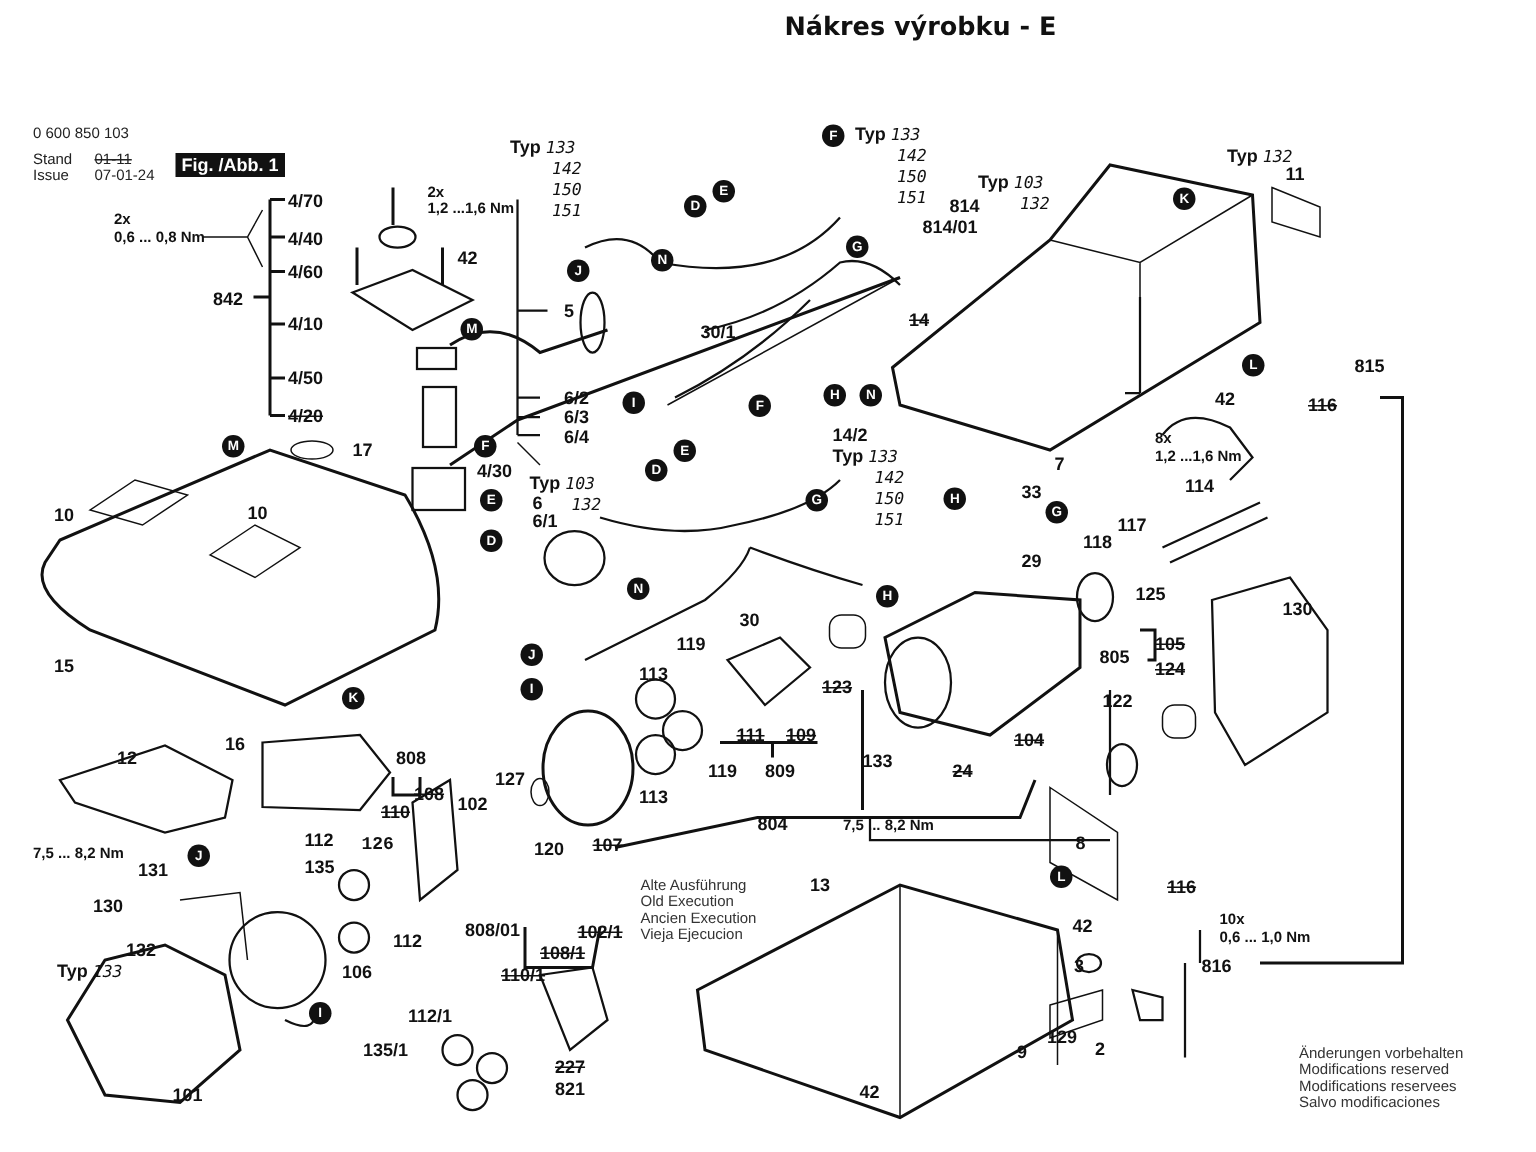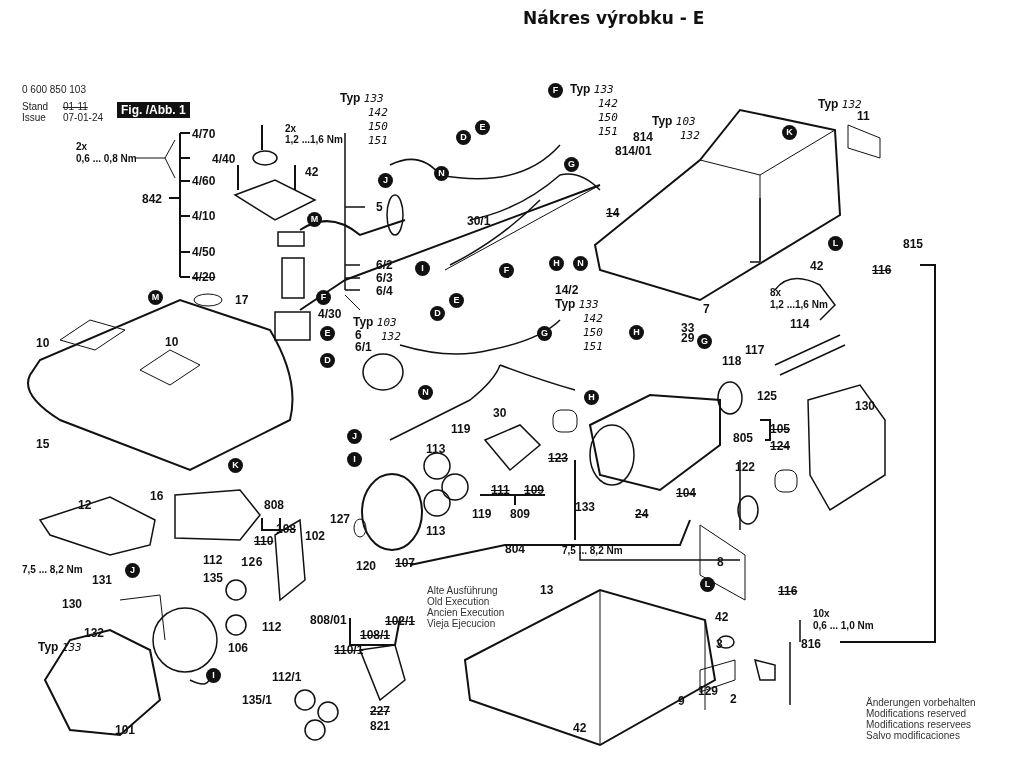--- a/index.html
+++ b/index.html
@@ -189,21 +189,21 @@
 <div class="circ" style="left:584px;top:390px;">H</div>
 <div class="circ" style="left:347px;top:429px;">J</div>
 <div class="circ" style="left:347px;top:452px;">I</div>
 <div class="circ" style="left:629px;top:325px;">H</div>
 <div class="circ" style="left:697px;top:334px;">G</div>
 <div class="circ" style="left:125px;top:563px;">J</div>
 <div class="circ" style="left:206px;top:668px;">I</div>
 <div class="circ" style="left:700px;top:577px;">L</div>
 
 <div class="lbl" style="left:192px;top:128px;">4/70</div>
-<div class="lbl" style="left:192px;top:153px;margin-left:20px;">4/40</div>
+<div class="lbl" style="left:192px;top:153px;">4/40</div>
 <div class="lbl" style="left:192px;top:175px;">4/60</div>
 <div class="lbl" style="left:142px;top:193px;">842</div>
 <div class="lbl" style="left:192px;top:210px;">4/10</div>
 <div class="lbl" style="left:192px;top:246px;">4/50</div>
 <div class="lbl struck" style="left:192px;top:271px;">4/20</div>
 <div class="lbl" style="left:318px;top:308px;">4/30</div>
 <div class="lbl" style="left:305px;top:166px;">42</div>
 <div class="lbl" style="left:235px;top:294px;">17</div>
 <div class="lbl" style="left:36px;top:337px;">10</div>
 <div class="lbl" style="left:165px;top:336px;">10</div>
@@ -220,21 +220,21 @@
 <div class="lbl" style="left:857px;top:110px;">11</div>
 <div class="lbl" style="left:810px;top:260px;">42</div>
 <div class="lbl" style="left:903px;top:238px;">815</div>
 <div class="lbl struck" style="left:872px;top:264px;">116</div>
 <div class="lbl" style="left:703px;top:303px;">7</div>
 <div class="lbl" style="left:790px;top:318px;">114</div>
 <div class="lbl" style="left:355px;top:329px;">6</div>
 <div class="lbl" style="left:355px;top:341px;">6/1</div>
 <div class="lbl" style="left:493px;top:407px;">30</div>
 <div class="lbl" style="left:681px;top:322px;">33</div>
-<div class="lbl" style="left:681px;top:332px;">29</div>
+<div class="lbl" style="left:681px;top:368px;">29</div>
 <div class="lbl" style="left:722px;top:355px;">118</div>
 <div class="lbl" style="left:745px;top:344px;">117</div>
 <div class="lbl" style="left:757px;top:390px;">125</div>
 <div class="lbl" style="left:855px;top:400px;">130</div>
 <div class="lbl" style="left:733px;top:432px;">805</div>
 <div class="lbl struck" style="left:770px;top:423px;">105</div>
 <div class="lbl struck" style="left:770px;top:440px;">124</div>
 <div class="lbl" style="left:735px;top:461px;">122</div>
 <div class="lbl" style="left:451px;top:423px;">119</div>
 <div class="lbl" style="left:426px;top:443px;">113</div>

